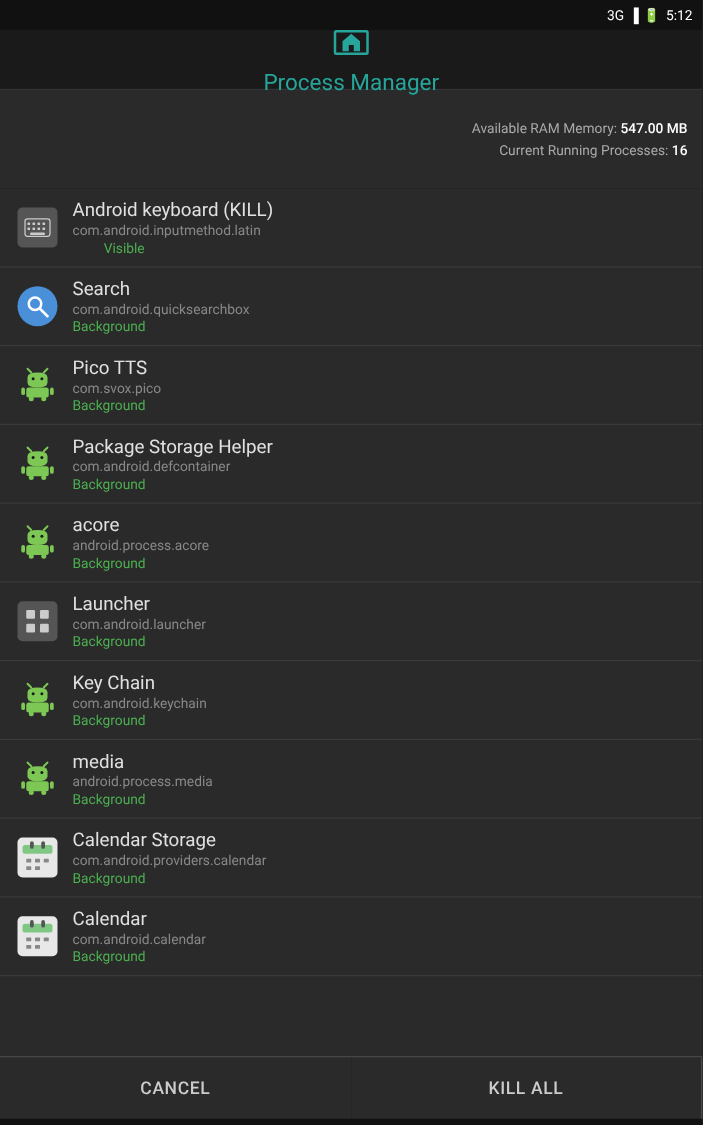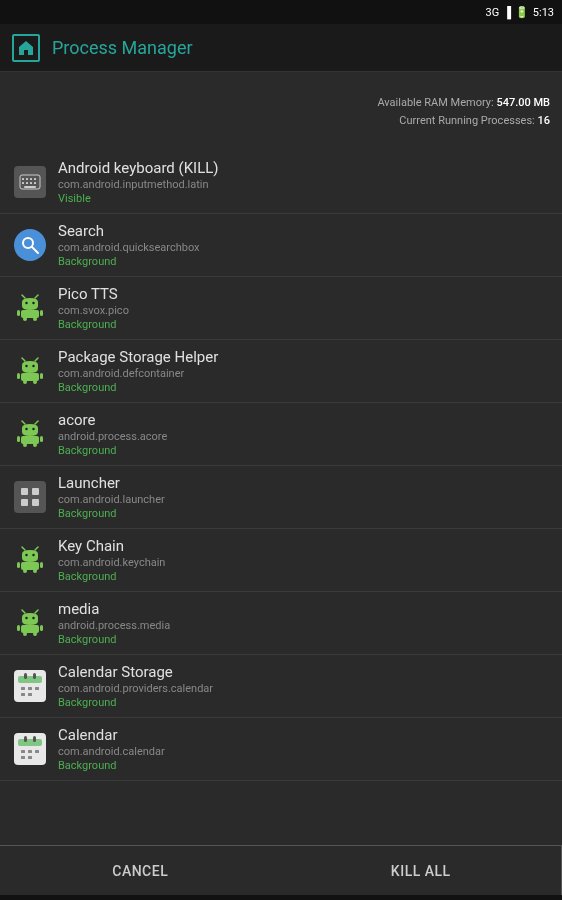--- a/index.html
+++ b/index.html
@@ -27,20 +27,21 @@
 
     
     #title-bar {
       height: 48px;
       background: #1a1a1a;
       display: flex;
       align-items: center;
       padding: 0 12px;
       gap: 12px;
       border-bottom: 1px solid #333;
+      flex-direction: column;
     }
     #title-bar .home-icon {
       width: 28px;
       height: 28px;
       border: 2px solid #26a69a;
       display: flex;
       align-items: center;
       justify-content: center;
       border-radius: 2px;
     }
@@ -108,20 +109,21 @@
     }
     .process-status {
       font-size: 11px;
       margin-top: 1px;
     }
     .status-background {
       color: #4caf50;
     }
     .status-visible {
       color: #4caf50;
+      margin-left: 25px;
     }
 
     
     #bottom-buttons {
       display: flex;
       height: 50px;
       border-top: 1px solid #555;
     }
     .bottom-btn {
       flex: 1;
@@ -209,21 +211,21 @@
       flex-direction: column;
     }
   </style>
 </head>
 <body>
 
 <div id="status-bar">
   <span>3G</span>
   <span>▐</span>
   <span>🔋</span>
-  <span>5:13</span>
+  <span>5:12</span>
 </div>
 
 <div id="title-bar">
   <div class="home-icon">
     <svg width="16" height="16" viewBox="0 0 16 16" fill="#26a69a">
       <path d="M8 1L1 7v8h5v-5h4v5h5V7z"></path>
     </svg>
   </div>
   <span class="app-title">Process Manager</span>
 </div>

